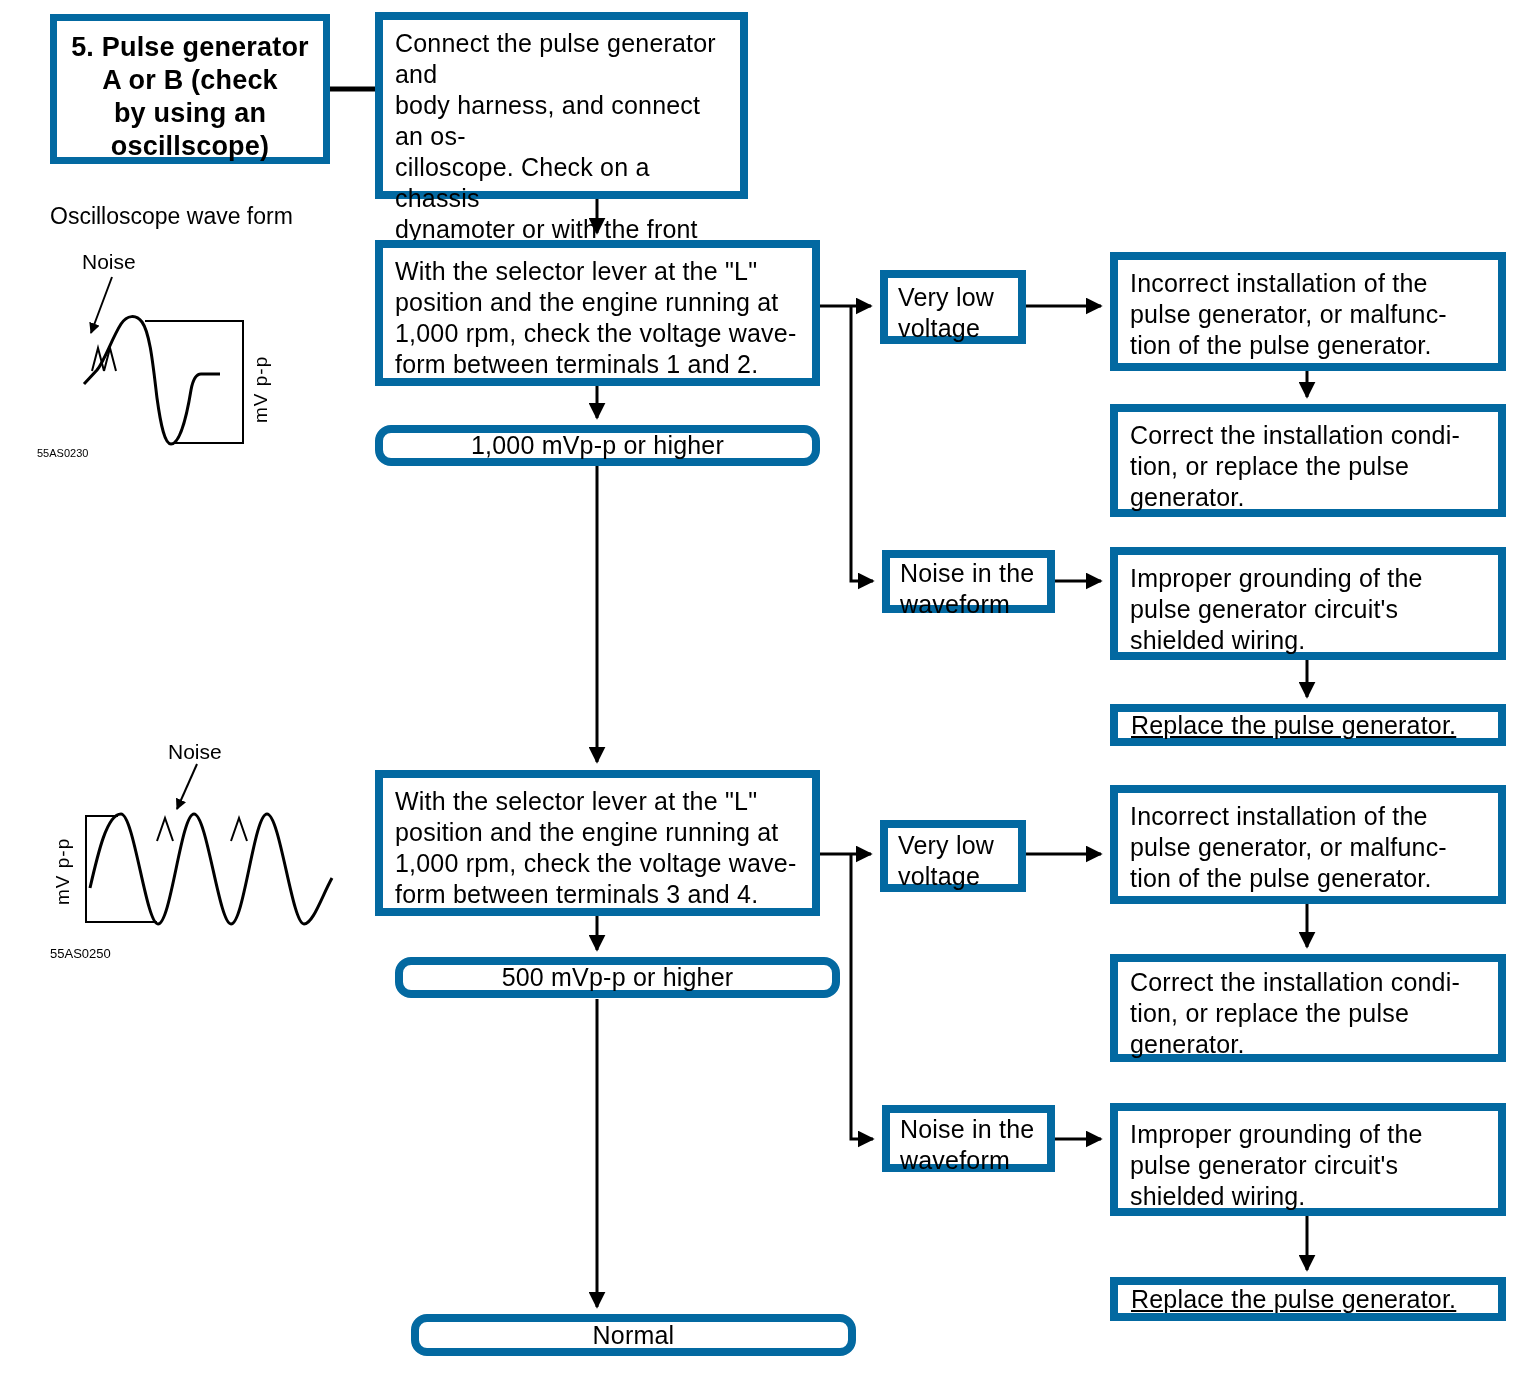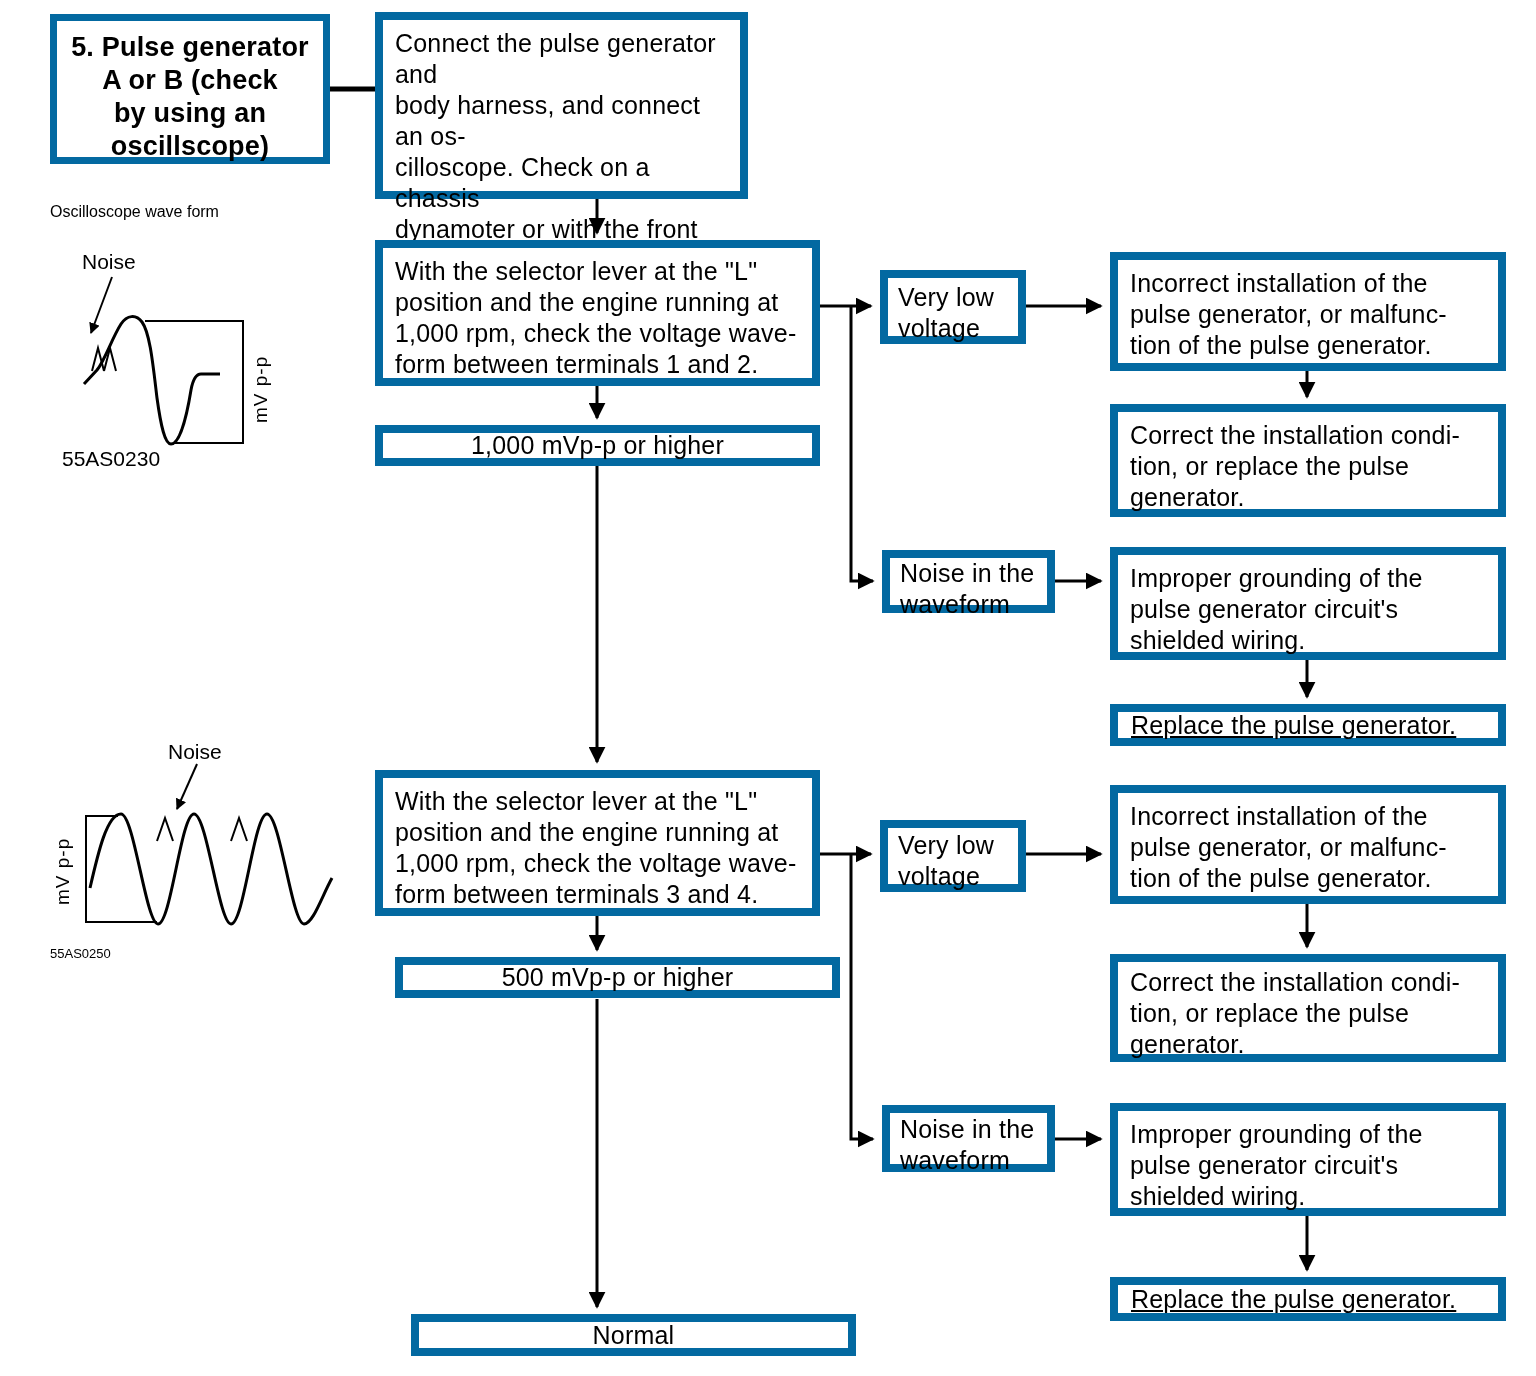--- a/index.html
+++ b/index.html
@@ -5,21 +5,21 @@
   * { margin:0; padding:0; box-sizing:border-box; }
   html,body { background:#fff; }
   body { font-family:"Liberation Sans", sans-serif; color:#000; }
   .canvas { position:relative; width:1536px; height:1376px; background:#fff; overflow:hidden; }
   svg.layer { position:absolute; left:0; top:0; width:1536px; height:1376px; }
   .box {
     position:absolute; border:8px solid #0369a1; background:#fff;
     font-size:25px; line-height:31px; padding:8px 12px;
     white-space:pre-line; letter-spacing:0.2px;
   }
-  .box.centered { display:flex; align-items:center; justify-content:center; text-align:center; padding:2px 8px; }
+  .box.centered { display:flex; align-items:center; justify-content:center; text-align:center; padding:2px 8px;border-radius:16px; }
   .box.vcenter { display:flex; align-items:center; padding:2px 13px;text-decoration:underline; }
   .title-box {
     border-width:7px; font-weight:bold; text-align:center;
     font-size:27px; line-height:33px; padding-top:10px;
   }
   .lbl { position:absolute; white-space:pre-line; }
   .vtext {
     position:absolute; writing-mode:vertical-rl; transform:rotate(180deg);
     font-size:19px; letter-spacing:1px; text-align:center;
   }
@@ -137,27 +137,27 @@
 
   <div class="box" style="left:882px; top:1105px; width:173px; height:67px; padding:1px 10px;">Noise in the
 waveform</div>
 
   <div class="box" style="left:1110px; top:1103px; width:396px; height:113px;">Improper grounding of the
 pulse generator circuit's
 shielded wiring.</div>
 
   <div class="box vcenter" style="left:1110px; top:1277px; width:396px; height:44px;">Replace the pulse generator.</div>
 
-  <div class="lbl" style="left:50px; top:203px; font-size:16px;">Oscilloscope wave form</div>
+  <div class="lbl" style="left:50px; top:203px; font-size:23px;">Oscilloscope wave form</div>
 
   <div class="lbl" style="left:82px; top:250px; font-size:21px;">Noise</div>
 
   <div class="vtext" style="left:250px; top:330px; height:118px;">mV p-p</div>
 
-  <div class="lbl" style="left:62px; top:447px; font-size:21px;">55AS0230</div>
+  <div class="lbl" style="left:37px; top:447px; font-size:11px;">55AS0230</div>
 
   <div class="lbl" style="left:168px; top:740px; font-size:21px;">Noise</div>
 
   <div class="vtext" style="left:52px; top:812px; height:118px;">mV p-p</div>
 
   <div class="lbl" style="left:50px; top:946px; font-size:13px;">55AS0250</div>
 
 </div>
 
 </body></html>

